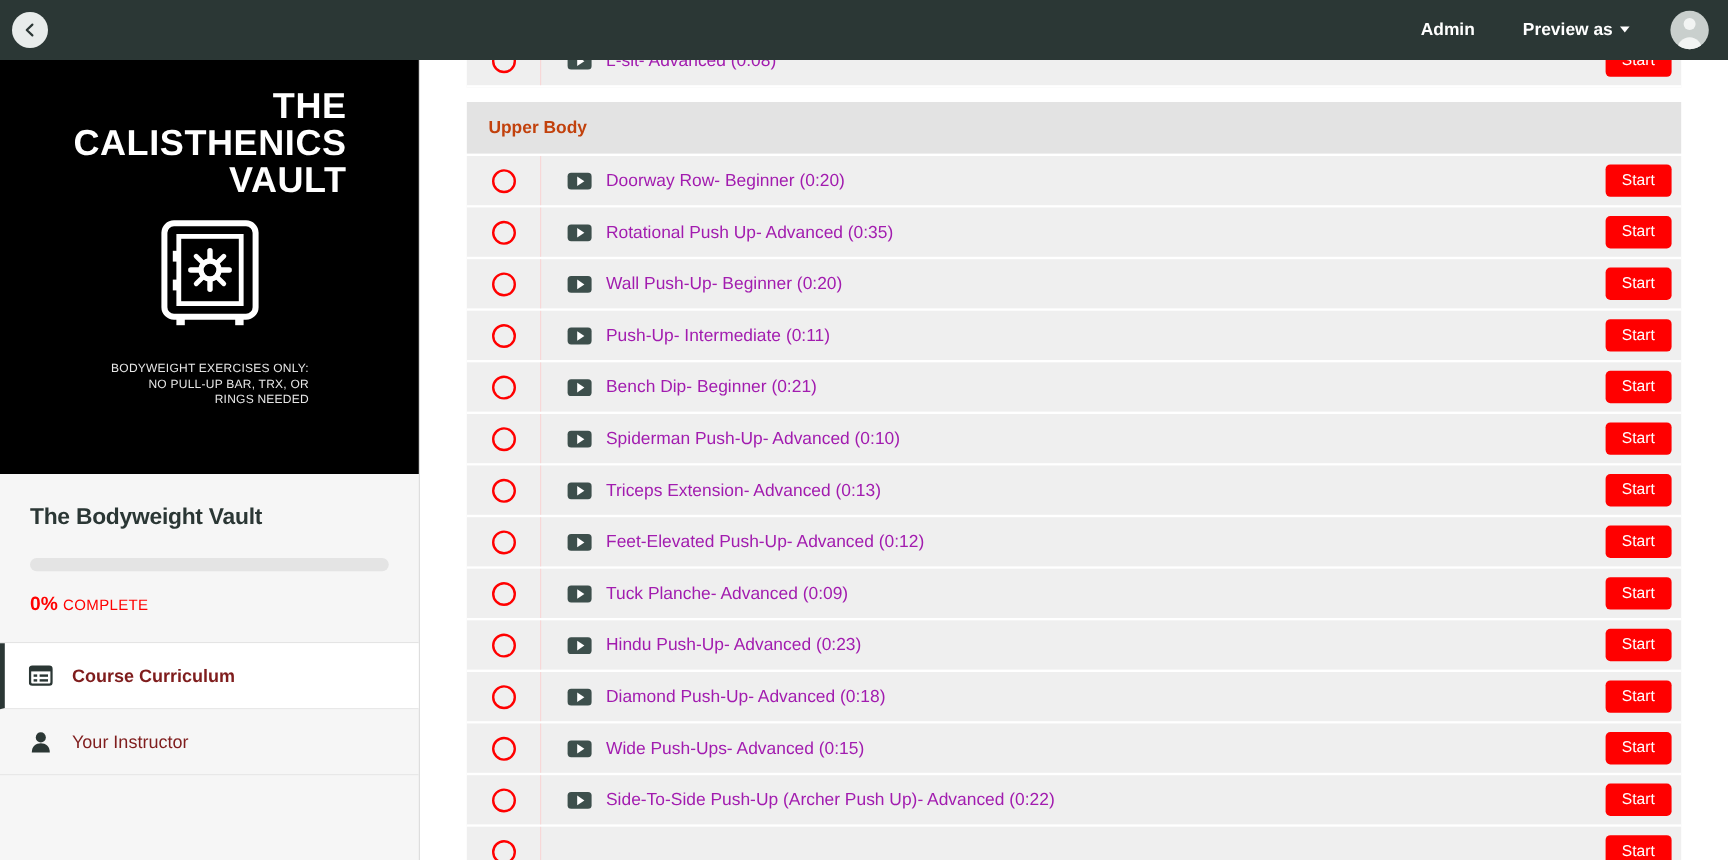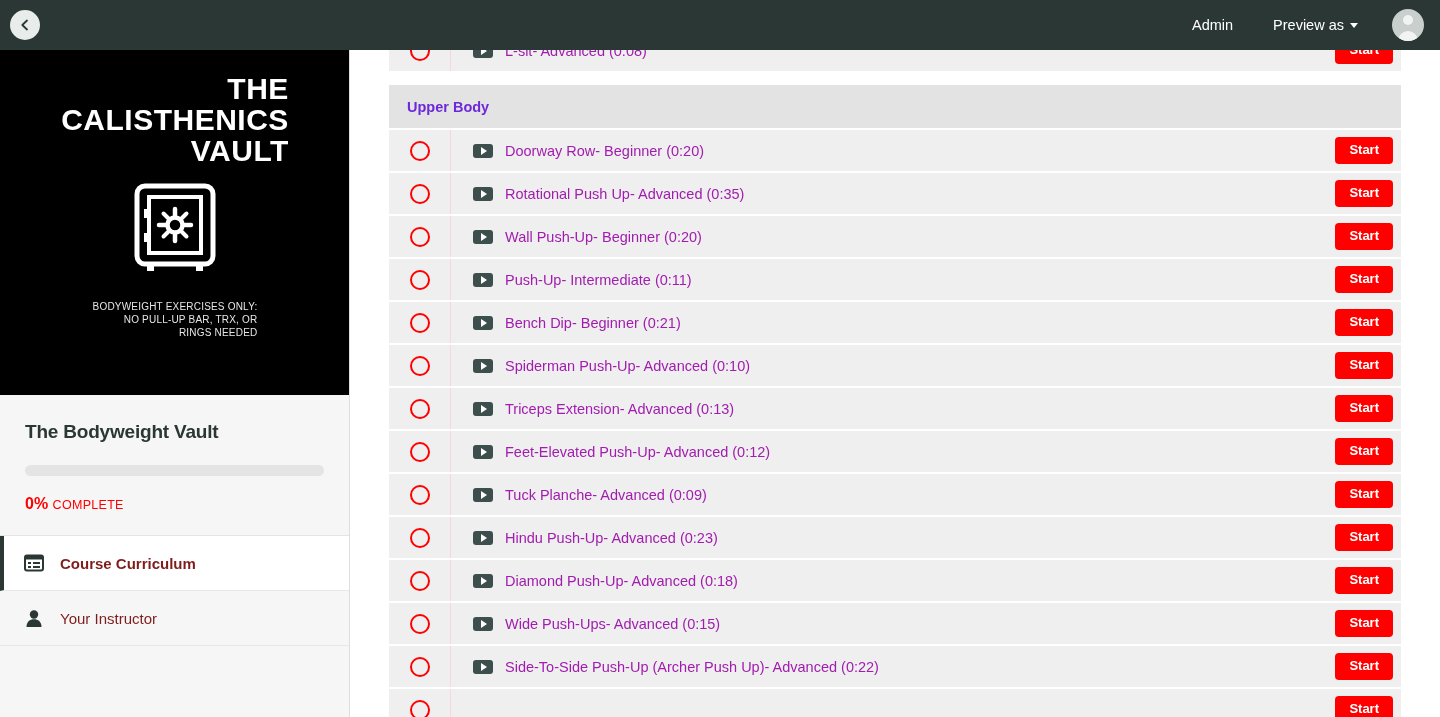--- a/index.html
+++ b/index.html
@@ -12,20 +12,21 @@
     -webkit-font-smoothing: antialiased;
   }
 
   
   .topbar {
     position: absolute; top: 0; left: 0;
     width: 1440px; height: 50px;
     background: #2b3735;
     display: flex; align-items: center;
     z-index: 50;
+    font-weight: bold;
   }
   .back-btn {
     width: 30px; height: 30px; margin-left: 10px;
     border-radius: 50%;
     background: #e8eceb;
     display: flex; align-items: center; justify-content: center;
     cursor: pointer;
     flex: 0 0 auto;
   }
   .back-btn svg { display: block; }
@@ -160,21 +161,21 @@
     background: #ffffff;
     overflow: hidden;
   }
   .curriculum {
     position: absolute;
     left: 39px; top: -20px;
     width: 1012px;
   }
   .section-header {
     background: #e3e3e3;
-    color: #6d28d9;
+    color: #c2410c;
     font-weight: bold;
     font-size: 14.5px;
     height: 43px;
     display: flex; align-items: center;
     padding-left: 18px;
     margin-top: 12px;
     margin-bottom: 2px;
   }
   .lesson-row {
     display: flex; align-items: center;
@@ -226,21 +227,21 @@
     flex: 0 0 auto;
     padding-right: 8px;
     display: flex; align-items: center;
   }
   .start-btn {
     background: #ff0000;
     color: #ffffff;
     border: none;
     border-radius: 4px;
     font-family: "Liberation Sans", sans-serif;
-    font-size: 13px; font-weight: bold;
+    font-size: 13px; font-weight: normal;
     padding: 6px 14px;
     cursor: pointer;
     line-height: 1.15;
   }
 </style>
 </head>
 <body>
 
 <div class="topbar">
   <div class="back-btn">

